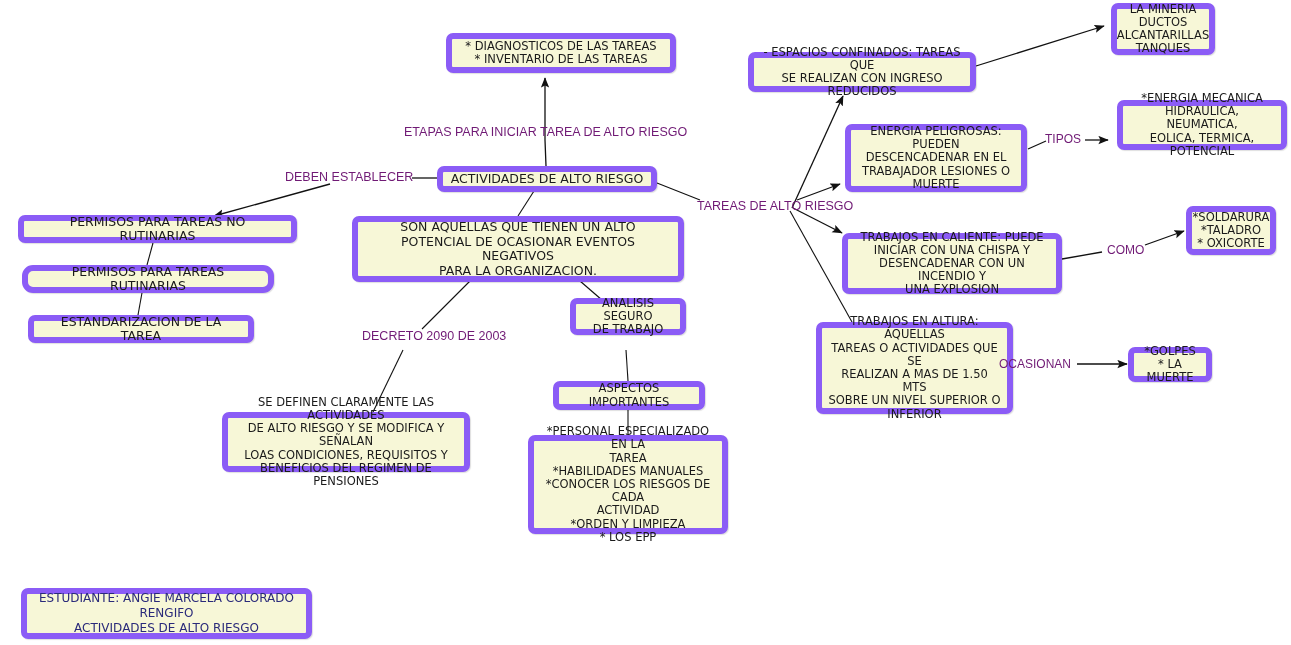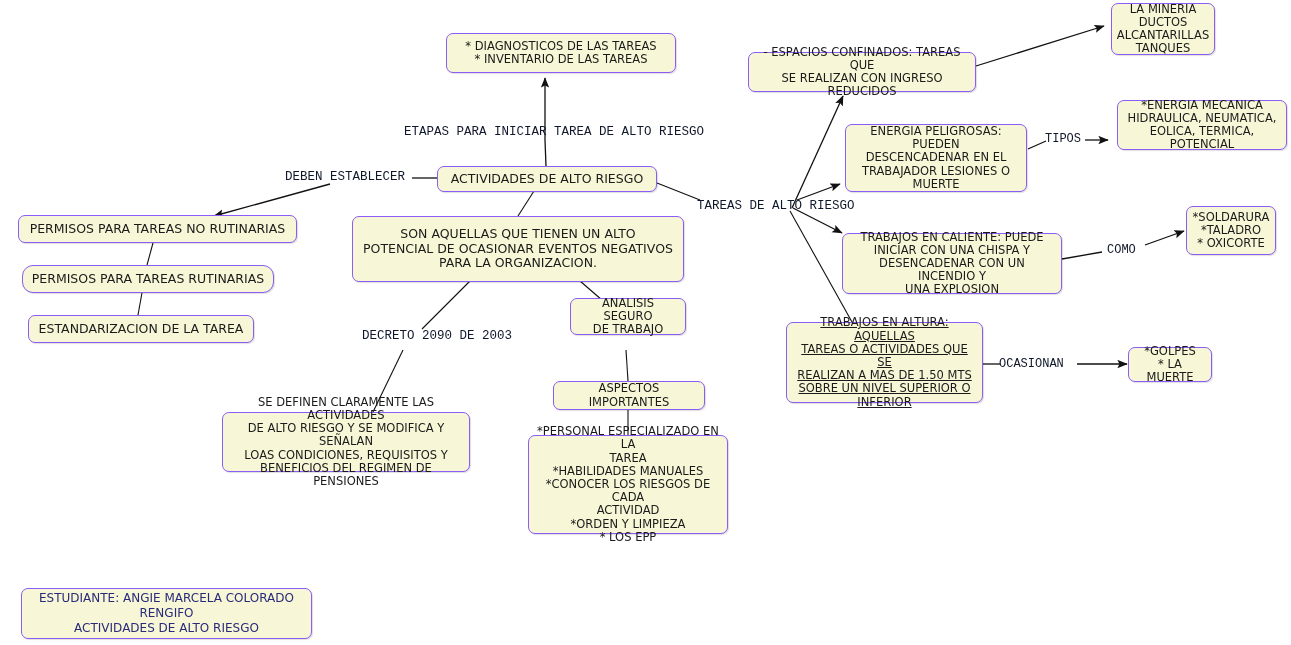--- a/index.html
+++ b/index.html
@@ -22,21 +22,21 @@
     left: 0;
     top: 0;
     width: 1291px;
     height: 645px;
     pointer-events: none;
   }
   .node {
     position: absolute;
     box-sizing: border-box;
     background: #f7f7d7;
-    border: 1px solid #8b5cf6;
+    border: 6px solid #8b5cf6;
     border-radius: 7px;
     color: #1a1a1a;
     font-size: 11.5px;
     line-height: 13.2px;
     text-align: center;
     display: flex;
     align-items: center;
     justify-content: center;
     padding: 3px 6px;
     box-shadow: 1px 1px 1px rgba(0,0,0,0.13);
@@ -47,26 +47,26 @@
     font-size: 12.5px;
     line-height: 14.5px;
   }
   .node.student {
     color: #2a2a7a;
     font-size: 12px;
     line-height: 15px;
   }
   .edge-label {
     position: absolute;
-    color: #0f172a;
+    color: #701a75;
     font-size: 12.5px;
     line-height: 14px;
     white-space: nowrap;
     background: transparent;
-    font-family: Liberation Mono, monospace;
+    font-family: Liberation Sans, sans-serif;
   }
   .edge-label.sm {
     font-size: 12px;
   }
 </style>
 </head>
 <body>
 
 <div id="canvas">
 
@@ -169,21 +169,21 @@
 
   <div class="node" style="left:842px; top:233px; width:220px; height:61px;">TRABAJOS EN CALIENTE: PUEDE
 INICIAR CON UNA CHISPA Y
 DESENCADENAR CON UN INCENDIO Y
 UNA EXPLOSION</div>
 
   <div class="node" style="left:1186px; top:206px; width:90px; height:49px;">*SOLDARURA
 *TALADRO
 * OXICORTE</div>
 
-  <div class="node" style="left:786px; top:322px; width:197px; height:81px;text-decoration:underline;">TRABAJOS EN ALTURA: AQUELLAS
+  <div class="node" style="left:816px; top:322px; width:197px; height:92px;">TRABAJOS EN ALTURA: AQUELLAS
 TAREAS O ACTIVIDADES QUE SE
 REALIZAN A MAS DE 1.50 MTS
 SOBRE UN NIVEL SUPERIOR O
 INFERIOR</div>
 
   <div class="node" style="left:1128px; top:347px; width:84px; height:35px;">*GOLPES
 * LA MUERTE</div>
 
   <div class="node student" style="left:21px; top:588px; width:291px; height:51px;">ESTUDIANTE: ANGIE MARCELA COLORADO RENGIFO
 ACTIVIDADES DE ALTO RIESGO</div>

